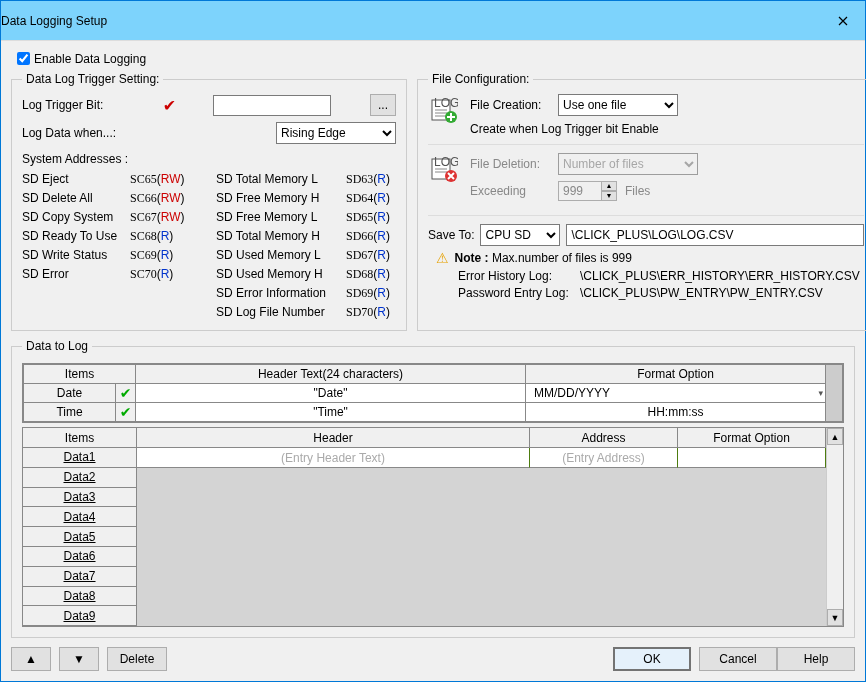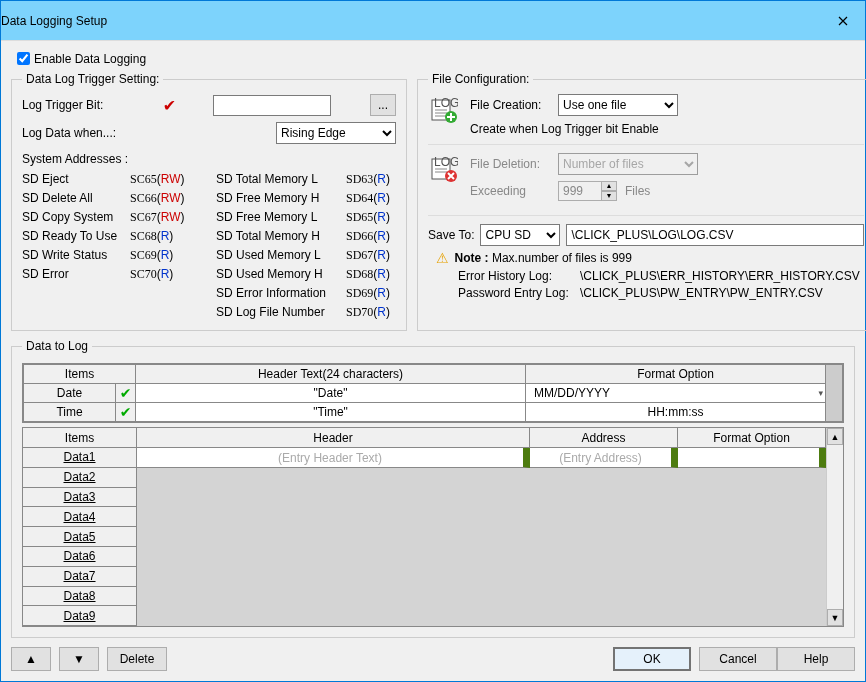--- a/index.html
+++ b/index.html
@@ -66,21 +66,21 @@
 .tbl2-left { width: 114px; border-right: 1px solid #888; }
 .tbl2-left .hcell, .tbl2-main .hcell { background: #f0f0f0; border-bottom: 1px solid #888; height: 20px; display: flex; align-items: center; justify-content: center; }
 .tbl2-left .dcell { height: 19.8px; border-bottom: 1px solid #888; display: flex; align-items: center; justify-content: center; background: #f0f0f0; text-decoration: underline; }
 .tbl2-main { flex: 1; display: flex; flex-direction: column; }
 .tbl2-main .hrow { display: flex; height: 20px; }
 .tbl2-main .hrow .hcell { border-right: 1px solid #888; }
 .tbl2-main .hc1 { flex: 1; }
 .tbl2-main .hc2 { width: 148px; }
 .tbl2-main .hc3 { width: 148px; }
 .tbl2-main .drow { display: flex; height: 20px; }
-.tbl2-main .drow .dcell { border-right: 7px solid #4d7c0f; border-bottom: 1px solid #888; display: flex; align-items: center; justify-content: center; }
+.tbl2-main .drow .dcell { border-right: 1px solid #4d7c0f; border-bottom: 1px solid #888; display: flex; align-items: center; justify-content: center; }
 .tbl2-main .drow.first .dcell { background: #fff; color: #aaa; }
 .tbl2-main .rest { flex: 1; background: #d4d4d4; }
 .tbl2-scroll { width: 17px; background: #f0f0f0; border-left: 1px solid #ccc; display:flex; flex-direction:column; justify-content:space-between; }
 .tbl2-scroll button { height: 17px; border: 1px solid #adadad; background: #e1e1e1; font-size: 9px; padding: 0; cursor: pointer; }
 
 .footer { position: absolute; bottom: 10px; left: 10px; right: 10px; display: flex; align-items: center; }
 .footer .left-btns { display: flex; gap: 8px; }
 .footer .spacer { flex: 1; }
 .footer button { height: 24px; width: 78px; border: 1px solid #adadad; background: #e1e1e1; cursor: pointer; }
 .footer button.primary { border: 2px solid #737373; background: #e5f1fb; }

